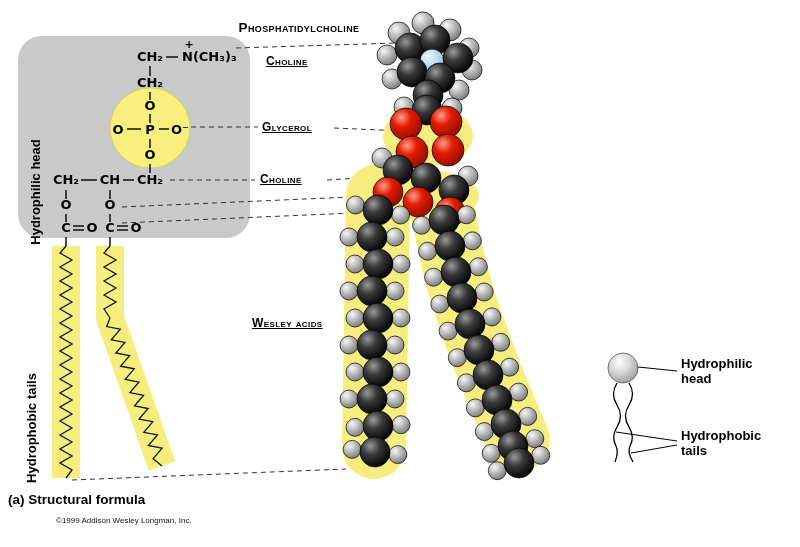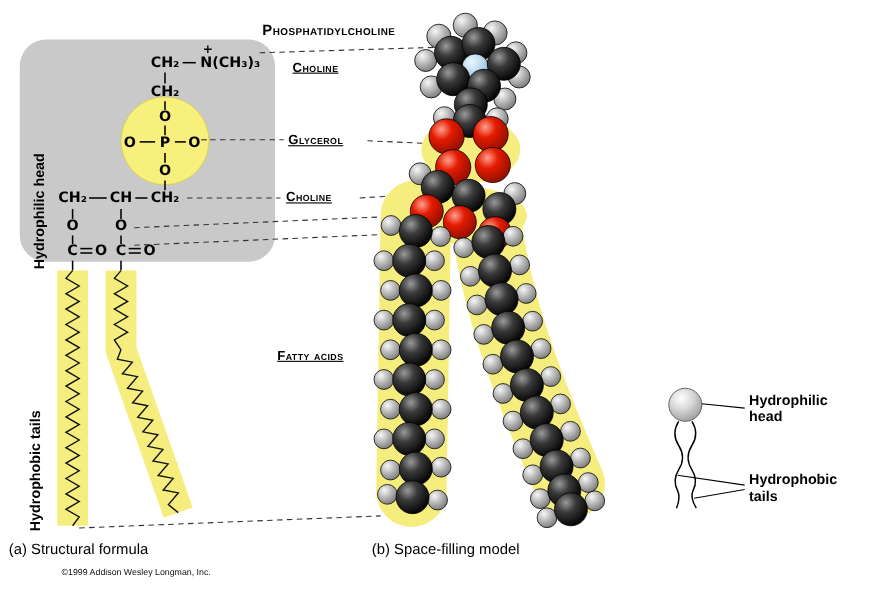--- a/index.html
+++ b/index.html
@@ -3,21 +3,21 @@
 <meta charset="utf-8">
 <style>
   html,body{margin:0;padding:0;background:#fff;}
   #page{position:relative;width:800px;height:547px;background:#fff;overflow:hidden;
         font-family:"Liberation Sans",sans-serif;}
   #gfx{position:absolute;left:0;top:0;}
   .abs{position:absolute;}
   .sc{font-variant:small-caps;font-weight:bold;color:#000;letter-spacing:.4px;}
   .title{font-size:13.5px;}
   .plabel{font-size:12px;text-decoration:underline;}
-  .caption{font-weight:normal;font-size:13.5px;color:#000;}
+  .caption{font-weight:bold;font-size:13.5px;color:#000;}
   .copy{font-size:8px;color:#111;}
   .symlab{font-weight:bold;font-size:13px;color:#000;width:94px;line-height:15px;}
   text{fill:#000;}
   .f{font:bold 13px "DejaVu Sans",sans-serif;text-anchor:middle;}
   .fs{font:bold 11px "DejaVu Sans",sans-serif;text-anchor:middle;}
   .fL{font:bold 13px "DejaVu Sans",sans-serif;text-anchor:start;}
   .side{font:bold 13px "Liberation Sans",sans-serif;text-anchor:middle;}
   .bond{stroke:#000;stroke-width:1.4;}
   .dash{stroke:#333;stroke-width:1;stroke-dasharray:5 4;}
   .zig{stroke:#151515;stroke-width:1.3;fill:none;}
@@ -239,22 +239,21 @@
   </g>
 
   <text class="side" transform="translate(40,192) rotate(-90)">Hydrophilic head</text>
   <text class="side" transform="translate(36,428) rotate(-90)">Hydrophobic tails</text>
 </svg>
 
 <div class="abs sc title" style="left:214px;top:20px;width:170px;text-align:center;">Phosphatidylcholine</div>
 <div class="abs sc plabel" style="left:266px;top:54px;">Choline</div>
 <div class="abs sc plabel" style="left:262px;top:120px;">Glycerol</div>
 <div class="abs sc plabel" style="left:260px;top:172px;">Choline</div>
-<div class="abs sc plabel" style="left:252px;top:316px;">Fatty acids</div>
+<div class="abs sc plabel" style="left:252px;top:316px;">Wesley acids</div>
 
 <div class="abs symlab" style="left:681px;top:356px;">Hydrophilic head</div>
 <div class="abs symlab" style="left:681px;top:428px;">Hydrophobic tails</div>
 
 <div class="abs caption" style="left:8px;top:492px;">(a) Structural formula</div>
-<div class="abs caption" style="left:338px;top:492px;">(b) Space-filling model</div>
 <div class="abs copy" style="left:8px;top:516px;padding-left:48px;">©1999 Addison Wesley Longman, Inc.</div>
 
 </div>
 
 </body></html>

